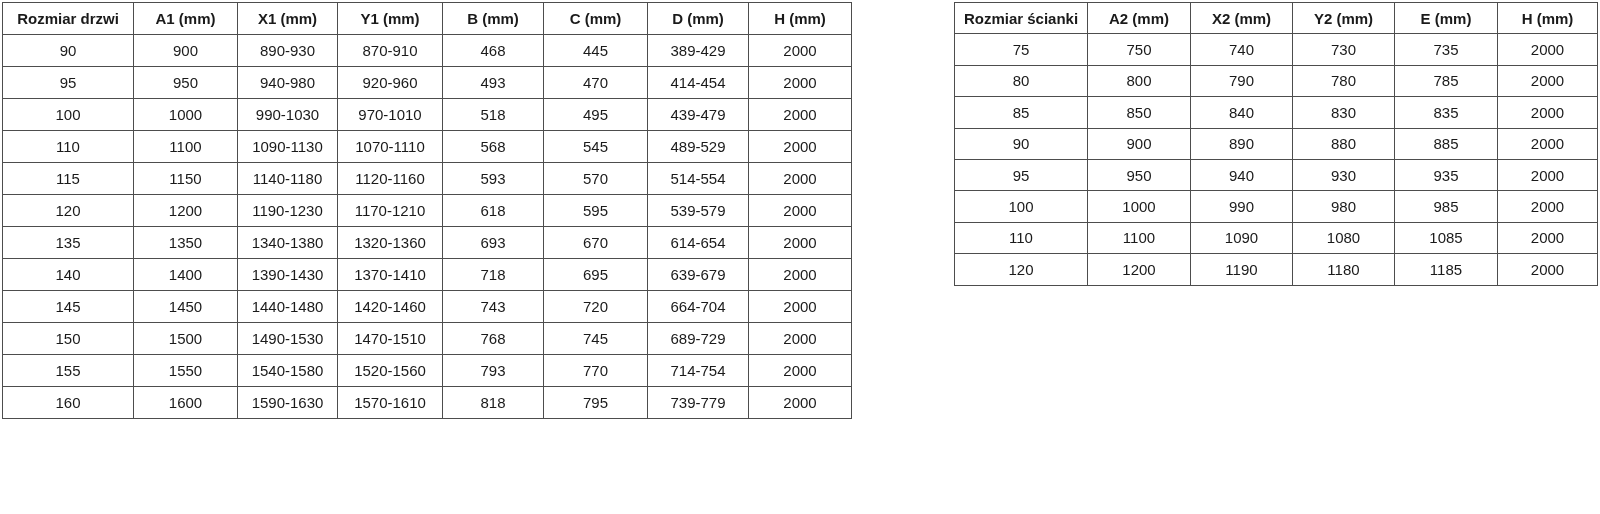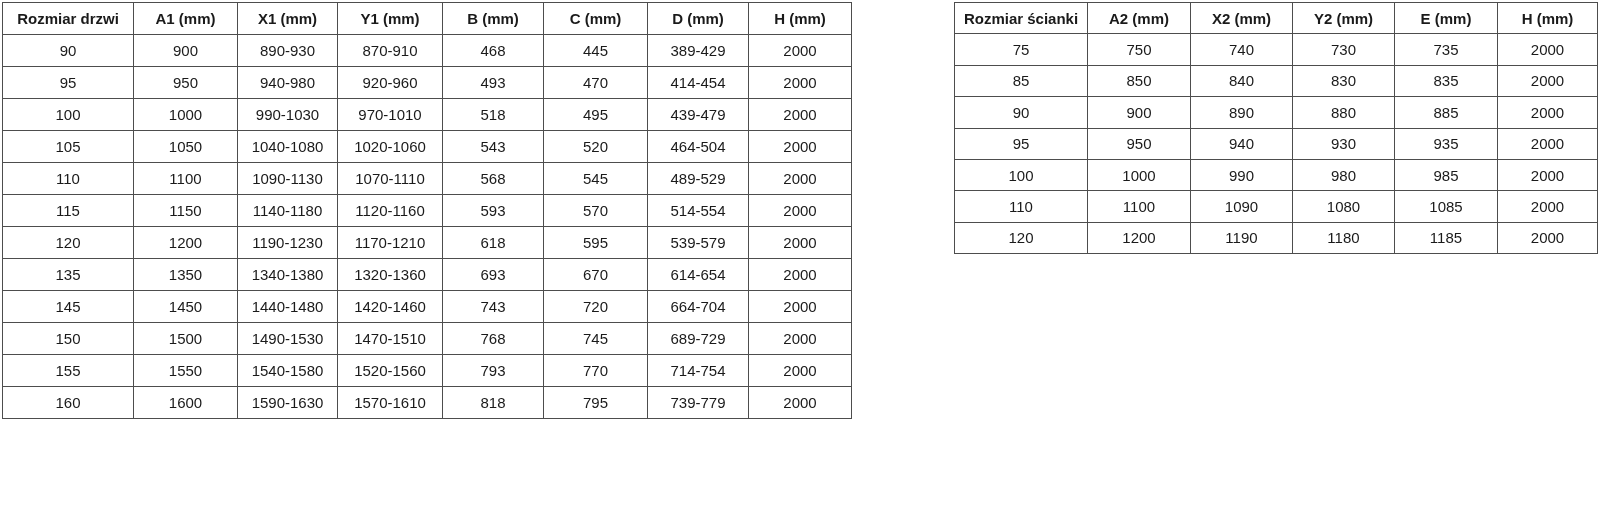--- a/index.html
+++ b/index.html
@@ -100,30 +100,20 @@
           <td>100</td>
           <td>1000</td>
           <td>990-1030</td>
           <td>970-1010</td>
           <td>518</td>
           <td>495</td>
           <td>439-479</td>
           <td>2000</td>
         </tr>
         <tr>
-          <td>105</td>
-          <td>1050</td>
-          <td>1040-1080</td>
-          <td>1020-1060</td>
-          <td>543</td>
-          <td>520</td>
-          <td>464-504</td>
-          <td>2000</td>
-        </tr>
-        <tr>
           <td>110</td>
           <td>1100</td>
           <td>1090-1130</td>
           <td>1070-1110</td>
           <td>568</td>
           <td>545</td>
           <td>489-529</td>
           <td>2000</td>
         </tr>
         <tr>
@@ -147,20 +137,30 @@
           <td>2000</td>
         </tr>
         <tr>
           <td>135</td>
           <td>1350</td>
           <td>1340-1380</td>
           <td>1320-1360</td>
           <td>693</td>
           <td>670</td>
           <td>614-654</td>
+          <td>2000</td>
+        </tr>
+        <tr>
+          <td>140</td>
+          <td>1400</td>
+          <td>1390-1430</td>
+          <td>1370-1410</td>
+          <td>718</td>
+          <td>695</td>
+          <td>639-679</td>
           <td>2000</td>
         </tr>
         <tr>
           <td>145</td>
           <td>1450</td>
           <td>1440-1480</td>
           <td>1420-1460</td>
           <td>743</td>
           <td>720</td>
           <td>664-704</td>
@@ -221,20 +221,28 @@
     <tbody>
         <tr>
           <td>75</td>
           <td>750</td>
           <td>740</td>
           <td>730</td>
           <td>735</td>
           <td>2000</td>
         </tr>
         <tr>
+          <td>80</td>
+          <td>800</td>
+          <td>790</td>
+          <td>780</td>
+          <td>785</td>
+          <td>2000</td>
+        </tr>
+        <tr>
           <td>85</td>
           <td>850</td>
           <td>840</td>
           <td>830</td>
           <td>835</td>
           <td>2000</td>
         </tr>
         <tr>
           <td>90</td>
           <td>900</td>

